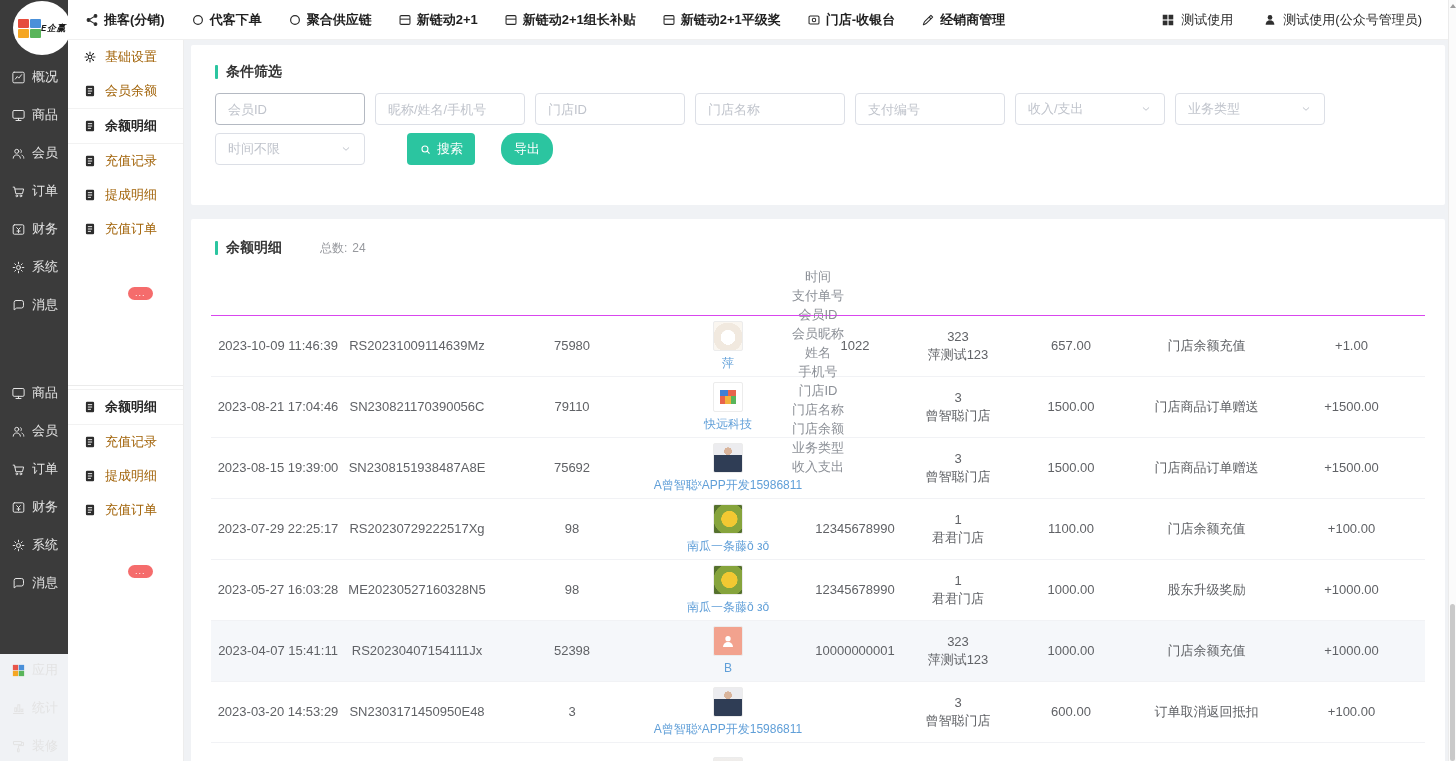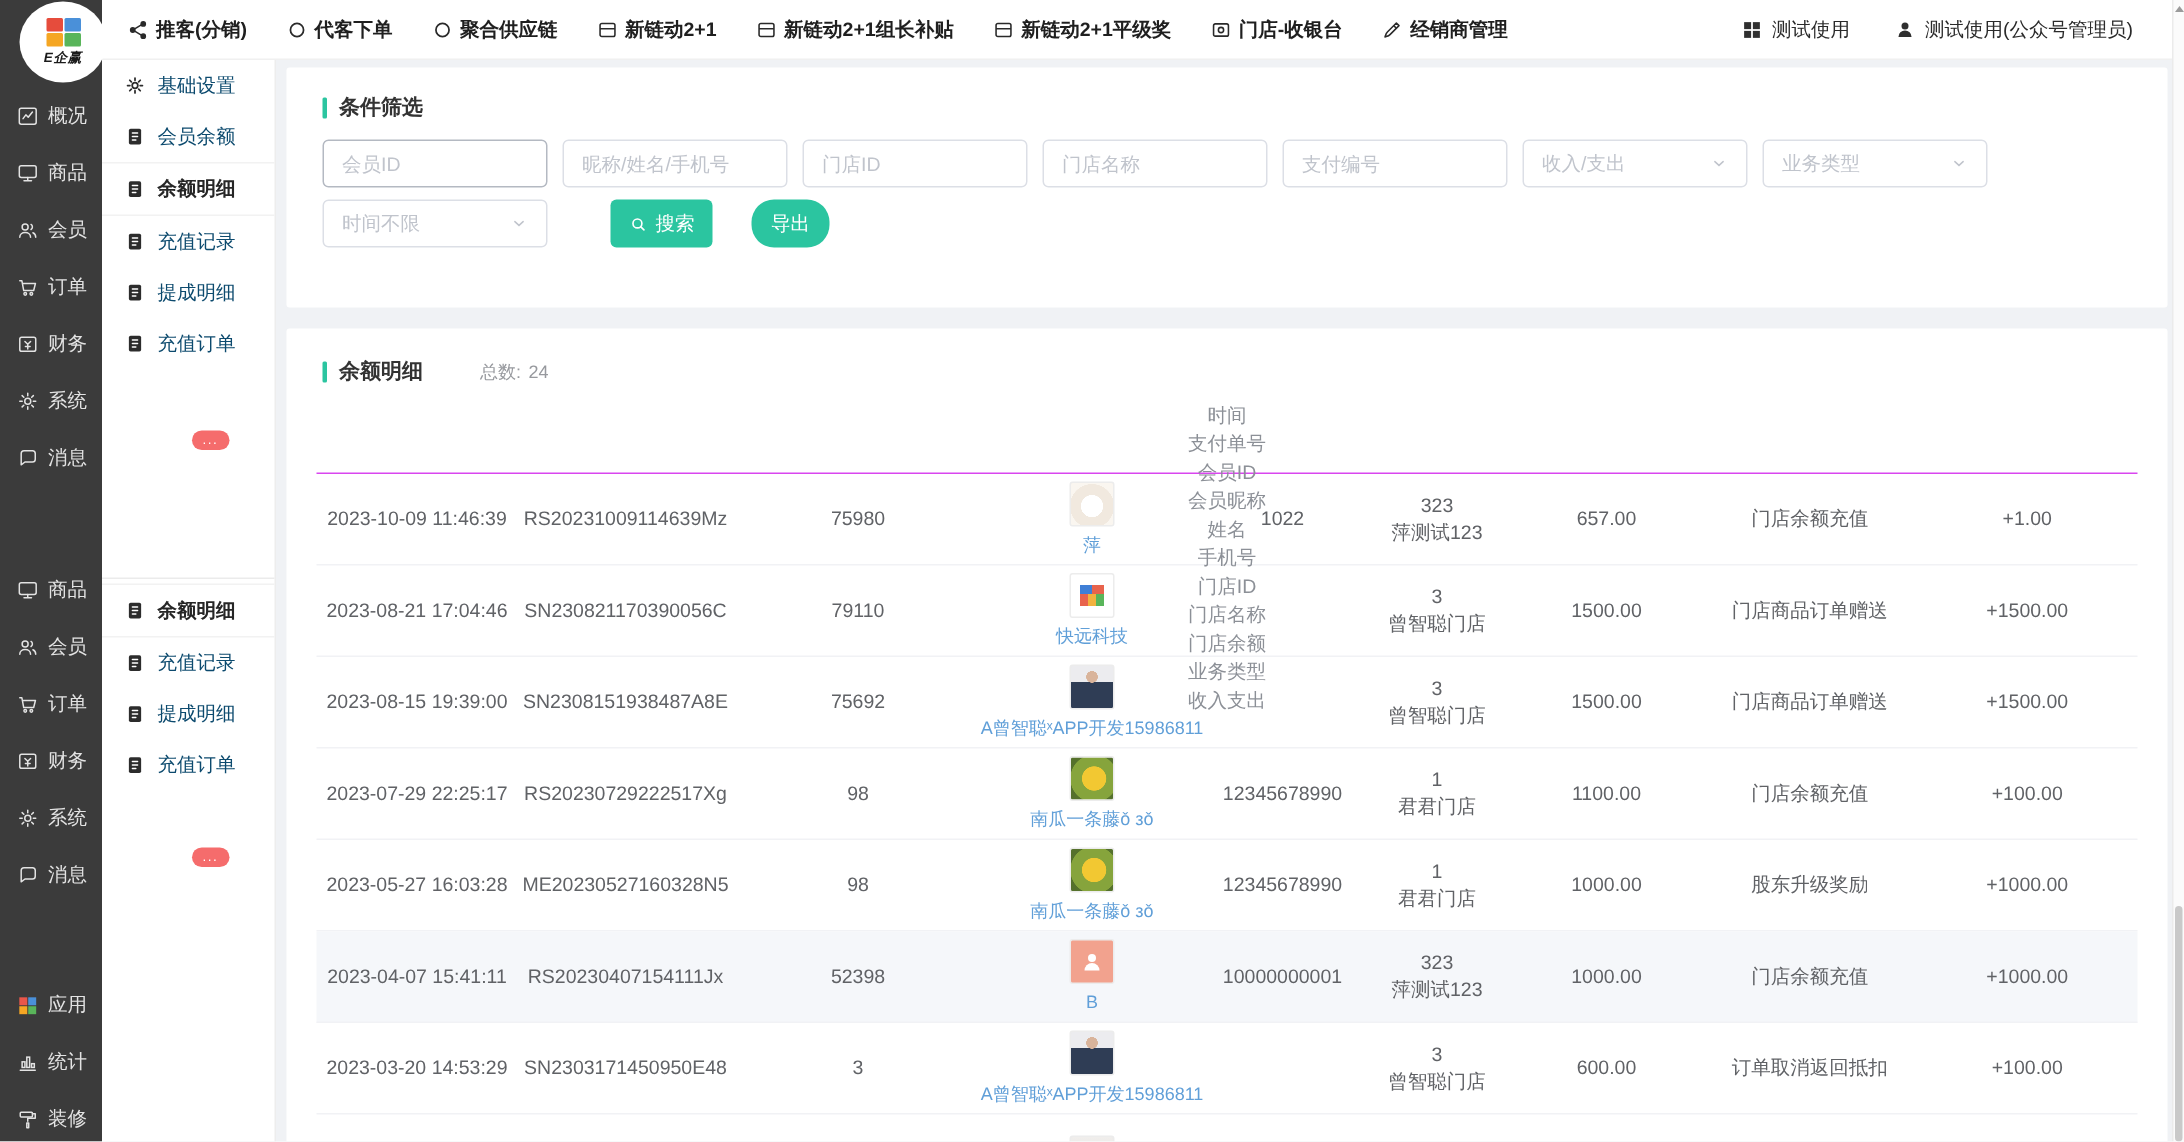--- a/index.html
+++ b/index.html
@@ -1,53 +1,53 @@
 <!DOCTYPE html>
 <html><head>
 <meta charset="utf-8">
 <style>
   html,body{margin:0;padding:0;}
   body{width:1456px;height:761px;overflow:hidden;position:relative;background:#f0f2f5;
        font-family:"Liberation Sans","DejaVu Sans",sans-serif;-webkit-font-smoothing:antialiased;}
   svg{display:block;}
 
   
-  .rail{position:absolute;left:0;top:0;width:68px;height:761px;background:#3b3b3b;z-index:5;}
+  .rail{position:absolute;left:0;top:0;width:68px;height:654px;background:#3b3b3b;z-index:5;}
   .rail-group{position:absolute;left:0;right:0;}
   .rail-g1{top:58px;} .rail-g2{top:374px;} .rail-g3{top:651px;}
   .rail-item{display:flex;align-items:center;gap:6px;height:38px;padding-left:11px;color:#e3e3e3;
              font-size:13px;position:relative;cursor:pointer;white-space:nowrap;}
   .rail-item svg{width:15px;height:15px;flex:none;}
   .badge{position:absolute;top:1px;left:128px;background:#f56c6c;color:#fff;border-radius:8px;
          font-size:9px;line-height:13px;padding:0 7px;letter-spacing:1px;z-index:7;}
 
   
   .logo{position:absolute;left:13px;top:1px;width:58px;height:54px;border-radius:50%;background:#fff;
-        z-index:6;display:flex;flex-direction:column;align-items:center;justify-content:center;cursor:pointer;}
+        z-index:6;display:flex;flex-direction:row;align-items:center;justify-content:center;cursor:pointer;font-family:Liberation Mono, monospace;}
   .logo-mark{display:grid;grid-template-columns:11px 11px;grid-template-rows:9px 9px;gap:1px;}
   .logo-mark span{border-radius:1px;}
   .lm1{background:#e64c3c;} .lm2{background:#4a90d9;} .lm3{background:#f5a623;} .lm4{background:#59b55a;}
   .logo-text{font-size:9px;font-weight:bold;font-style:italic;color:#1b1b1b;margin-top:1px;letter-spacing:.5px;}
 
   
   .topbar{position:absolute;left:68px;top:0;width:1380px;height:40px;background:#fff;z-index:4;
           display:flex;align-items:center;border-bottom:1px solid #f0f0f0;box-sizing:border-box;padding-left:17px;}
   .nav-item{display:flex;align-items:center;gap:5px;margin-right:26px;font-size:13px;font-weight:bold;
             color:#1f1f1f;cursor:pointer;white-space:nowrap;}
   .nav-item svg{width:14px;height:14px;color:#2a2a2a;}
   .topbar-right{margin-left:auto;display:flex;align-items:center;gap:30px;padding-right:26px;}
   .topbar-right .tr-item{display:flex;align-items:center;gap:6px;font-size:13px;color:#2a2a2a;cursor:pointer;white-space:nowrap;}
   .topbar-right svg{width:14px;height:14px;}
 
   
   .submenu{position:absolute;left:68px;top:40px;width:115px;height:721px;background:#fff;z-index:3;
            box-shadow:1px 0 0 #ededed;}
   .sm-sec2{position:absolute;top:345px;left:0;right:0;border-top:1px solid #ebebeb;padding-top:3px;}
   .submenu-item{display:flex;align-items:center;gap:8px;height:34px;padding-left:15px;font-size:13px;
-                color:#0c4a6e;cursor:pointer;white-space:nowrap;}
+                color:#a16207;cursor:pointer;white-space:nowrap;}
   .submenu-item svg{width:14px;height:14px;color:#2c2c2c;flex:none;}
   .submenu-item.active{color:#262626;font-weight:bold;border-top:1px solid #f2f2f2;border-bottom:1px solid #f2f2f2;}
 
   
   .main{position:absolute;left:183px;top:40px;width:1265px;height:721px;overflow:hidden;background:#f0f2f5;}
   .card{position:absolute;background:#fff;border-radius:2px;box-sizing:border-box;}
   .card-filter{left:8px;top:5px;width:1254px;height:160px;padding:18px 24px;}
   .card-table{left:8px;top:179px;width:1254px;height:600px;padding:20px 0 0;}
   .sec-title{display:flex;align-items:center;font-size:14px;font-weight:bold;color:#333;}
   .sec-bar{width:3px;height:14px;background:#2bc5a0;margin-right:8px;border-radius:1px;}

